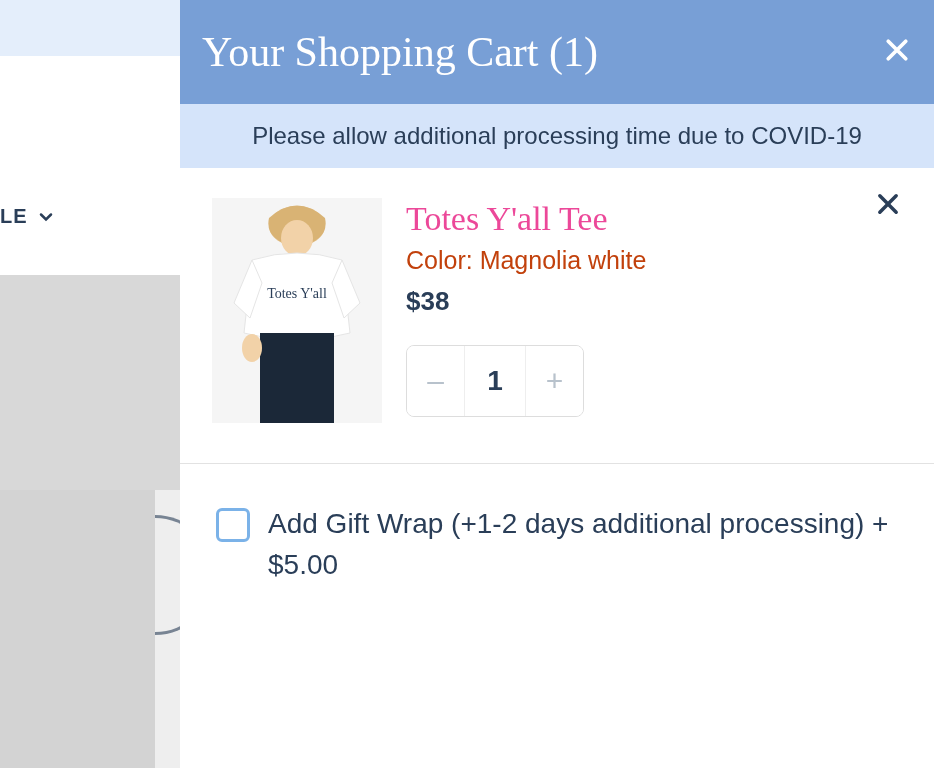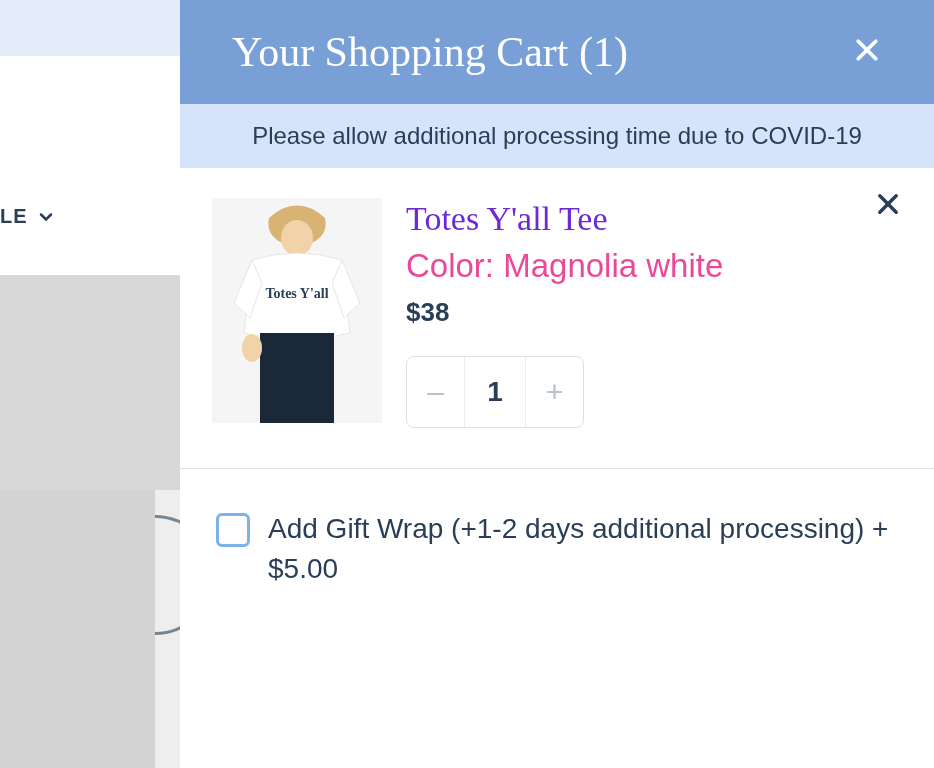--- a/index.html
+++ b/index.html
@@ -9,33 +9,33 @@
   .bg-top { position:absolute; left:0; top:0; width:180px; height:56px; background:#e4eefb; }
   .bg-mid { position:absolute; left:0; top:275px; width:180px; height:215px; background:#d8d8d8; }
   .bg-bottom { position:absolute; left:0; top:490px; width:155px; height:278px; background:#d3d3d3; }
   .bg-bottom2 { position:absolute; left:155px; top:490px; width:25px; height:278px; background:#eee; }
   .nav-frag { position:absolute; left:0; top:205px; color:#2a3e58; font-size:20px; font-weight:700; letter-spacing:1px; display:flex; align-items:center; gap:8px; }
   .nav-frag svg { width:20px; height:20px; stroke:#2a3e58; }
   .circle-frag { position:absolute; left:155px; top:515px; width:60px; height:120px; border:3px solid #2a3e58; border-radius:0 60px 60px 0; border-left:none; opacity:.6; }
 
   
   .drawer { position:absolute; left:180px; top:0; width:754px; height:768px; background:#fff; display:flex; flex-direction:column; }
-  .cart-header { background:#789fd6; color:#fff; padding:28px 52px; display:flex; align-items:center; justify-content:space-between; }
+  .cart-header { background:#789fd6; color:#fff; padding:28px 22px; display:flex; align-items:center; justify-content:space-between; }
   .cart-title { font-family: Georgia, 'Times New Roman', serif; font-size:42px; font-weight:400; }
   .close-cart { color:#fff; cursor:pointer; }
   .close-cart svg { width:30px; height:30px; stroke:#fff; stroke-width:3; }
 
   .notice { background:#d5e4fa; color:#2a3e58; font-size:24px; padding:18px 16px; text-align:center; }
 
   .item-row { padding:30px 32px 40px 32px; display:flex; gap:24px; position:relative; border-bottom:1px solid #e2e2e2; }
-  .thumb { width:170px; height:225px; background:#f3f3f3; display:flex; align-items:center; justify-content:center;font-weight:bold; }
+  .thumb { width:170px; height:225px; background:#f3f3f3; display:flex; align-items:center; justify-content:center; }
   .thumb svg { width:170px; height:225px; }
   .item-info { flex:1; padding-top:2px; }
-  .item-title { font-family: Georgia, 'Times New Roman', serif; font-size:34px; color:#6d28d9; margin-bottom:6px; }
-  .attr { color:#ec4899; font-size:33px; line-height:1.35; }
+  .item-title { font-family: Georgia, 'Times New Roman', serif; font-size:34px; color:#ec4899; margin-bottom:6px; }
+  .attr { color:#c2410c; font-size:25px; line-height:1.35; }
   .price { color:#2a3e58; font-size:26px; font-weight:600; margin-top:8px; }
   .remove-item { position:absolute; right:32px; top:22px; cursor:pointer; }
   .remove-item svg { width:28px; height:28px; stroke:#2a3e58; stroke-width:3; }
 
   .qty { margin-top:28px; display:inline-flex; border:1px solid #ddd; border-radius:8px; overflow:hidden; }
   .qty button { width:58px; height:70px; background:#fff; border:none; color:#b8c2cc; font-size:30px; cursor:pointer; }
   .qty button:first-child { border-right:1px solid #eee; }
   .qty button:last-child { border-left:1px solid #eee; }
   .qty .val { width:60px; display:flex; align-items:center; justify-content:center; font-size:28px; color:#2a3e58; font-weight:700; }
 

